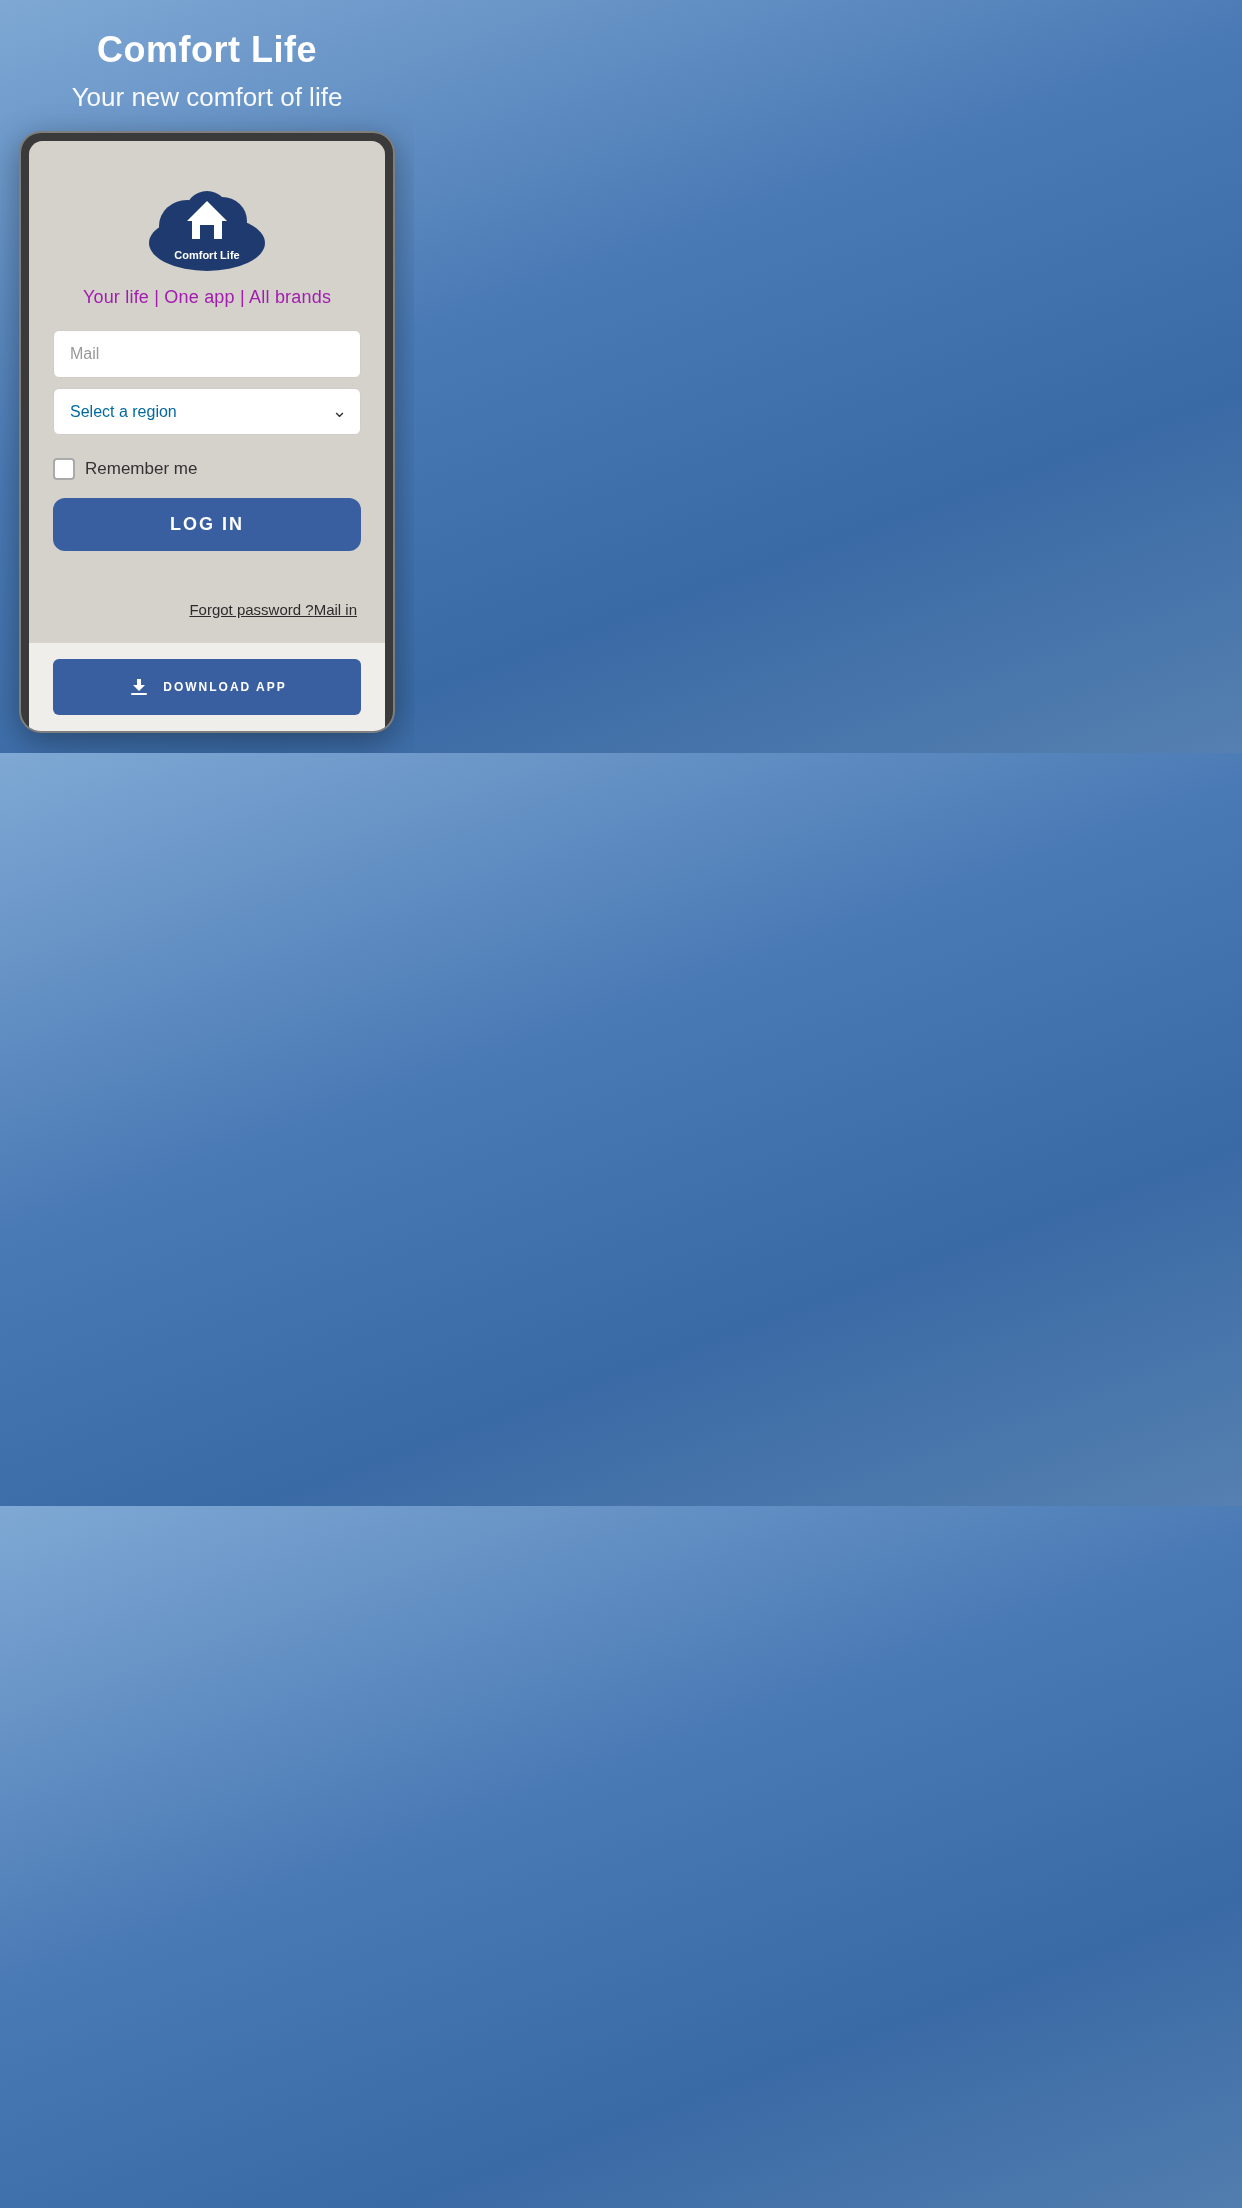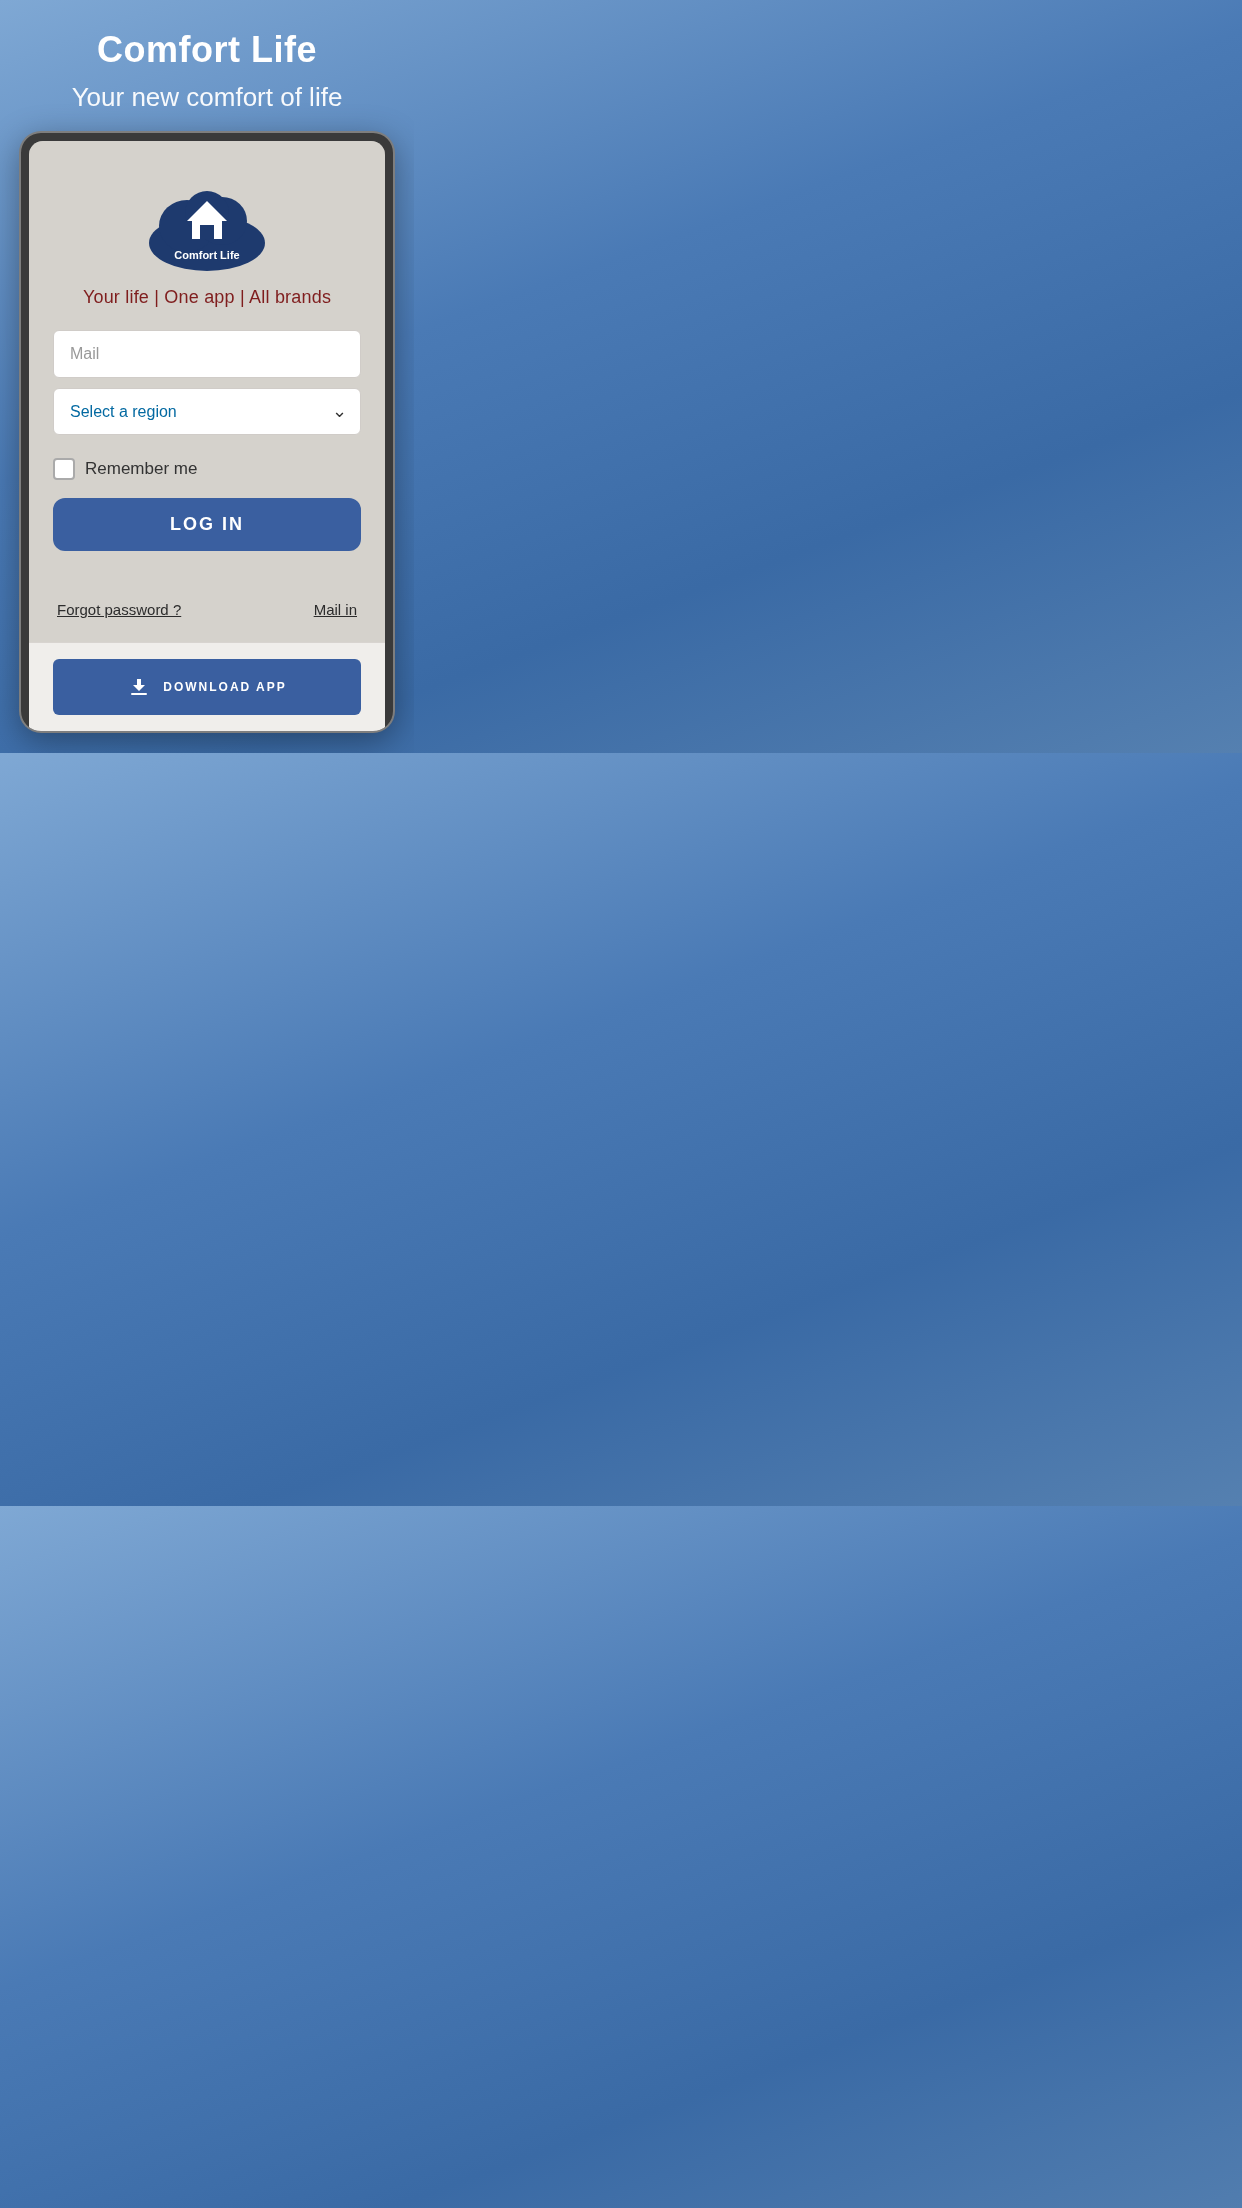--- a/index.html
+++ b/index.html
@@ -71,21 +71,21 @@
 
     .logo-container {
       display: flex;
       justify-content: center;
       margin-bottom: 16px;
     }
 
     .tagline {
       text-align: center;
       font-size: 18px;
-      color: #7f1d1d;
+      color: #a21caf;
       margin-bottom: 22px;
       font-weight: 400;
       letter-spacing: 0.2px;
     }
 
     .form-group {
       margin-bottom: 10px;
     }
 
     .form-input {
@@ -174,21 +174,21 @@
       border-radius: 12px;
       font-size: 18px;
       font-weight: 700;
       letter-spacing: 2px;
       cursor: pointer;
       margin-bottom: 50px;
     }
 
     .links-row {
       display: flex;
-      justify-content: space-between;
+      justify-content: flex-end;
       align-items: center;
       padding: 0 4px;
     }
 
     .link {
       color: #2c2c2c;
       text-decoration: underline;
       font-size: 15px;
       cursor: pointer;
     }

